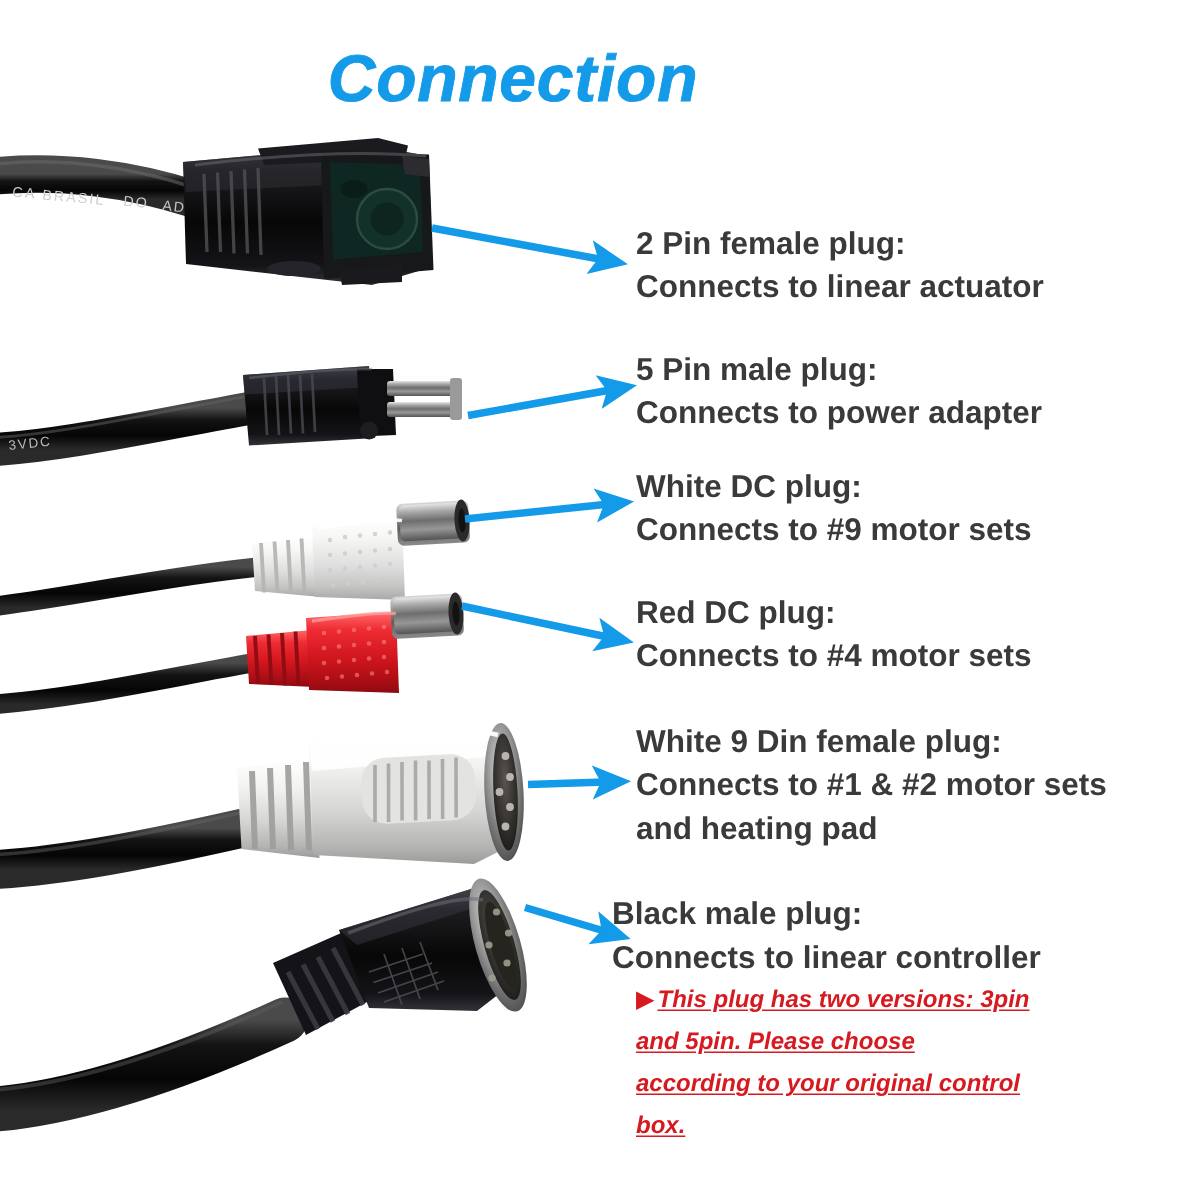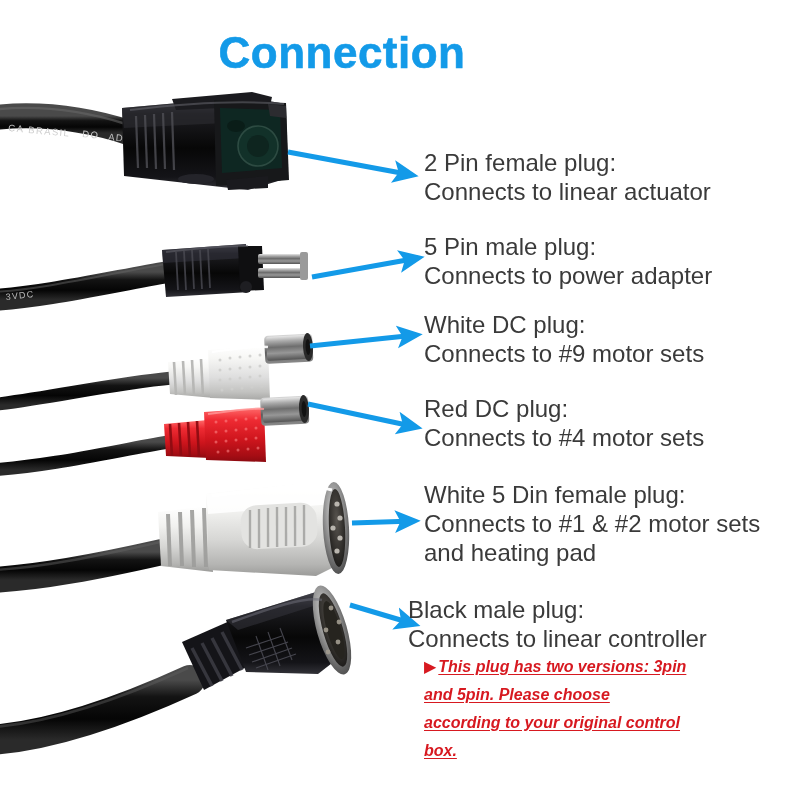--- a/index.html
+++ b/index.html
@@ -9,31 +9,33 @@
     background:#fff;
   }
   #stage{position:absolute;inset:0;width:800px;height:800px;background:#fff;}
 
   
   .title{
     position:absolute;left:0;top:28px;width:684px;text-align:center;
     font-size:44px;font-weight:bold;letter-spacing:0.5px;
     font-family:"Liberation Sans","DejaVu Sans",sans-serif;
     color:#139ae8;
+    font-style:italic;
     -webkit-text-stroke:0.6px #139ae8;
   }
 
   
   .label{
     position:absolute;
     color:#3a3a3a;
-    font-size:24px;
+    font-size:21px;
     line-height:29px;
     font-family:"Liberation Sans","DejaVu Sans",sans-serif;
     white-space:nowrap;
+    font-weight:bold;
   }
   .label .ln{display:block;}
 
   .warn{
     position:absolute;
     color:#d71920;
     font-size:16px;
     line-height:28px;
     font-style:italic;
     font-weight:bold;
@@ -361,21 +363,21 @@
     <span class="ln">White DC plug:</span>
     <span class="ln">Connects to #9 motor sets</span>
   </div>
 
   <div class="label" style="left:424px;top:394px;">
     <span class="ln">Red DC plug:</span>
     <span class="ln">Connects to #4 motor sets</span>
   </div>
 
   <div class="label" style="left:424px;top:480px;">
-    <span class="ln">White 5 Din female plug:</span>
+    <span class="ln">White 9 Din female plug:</span>
     <span class="ln">Connects to #1 &amp; #2 motor sets</span>
     <span class="ln">and heating pad</span>
   </div>
 
   <div class="label" style="left:408px;top:595px;">
     <span class="ln">Black male plug:</span>
     <span class="ln">Connects to linear controller</span>
   </div>
 
   <div class="warn" style="left:424px;top:653px;">

